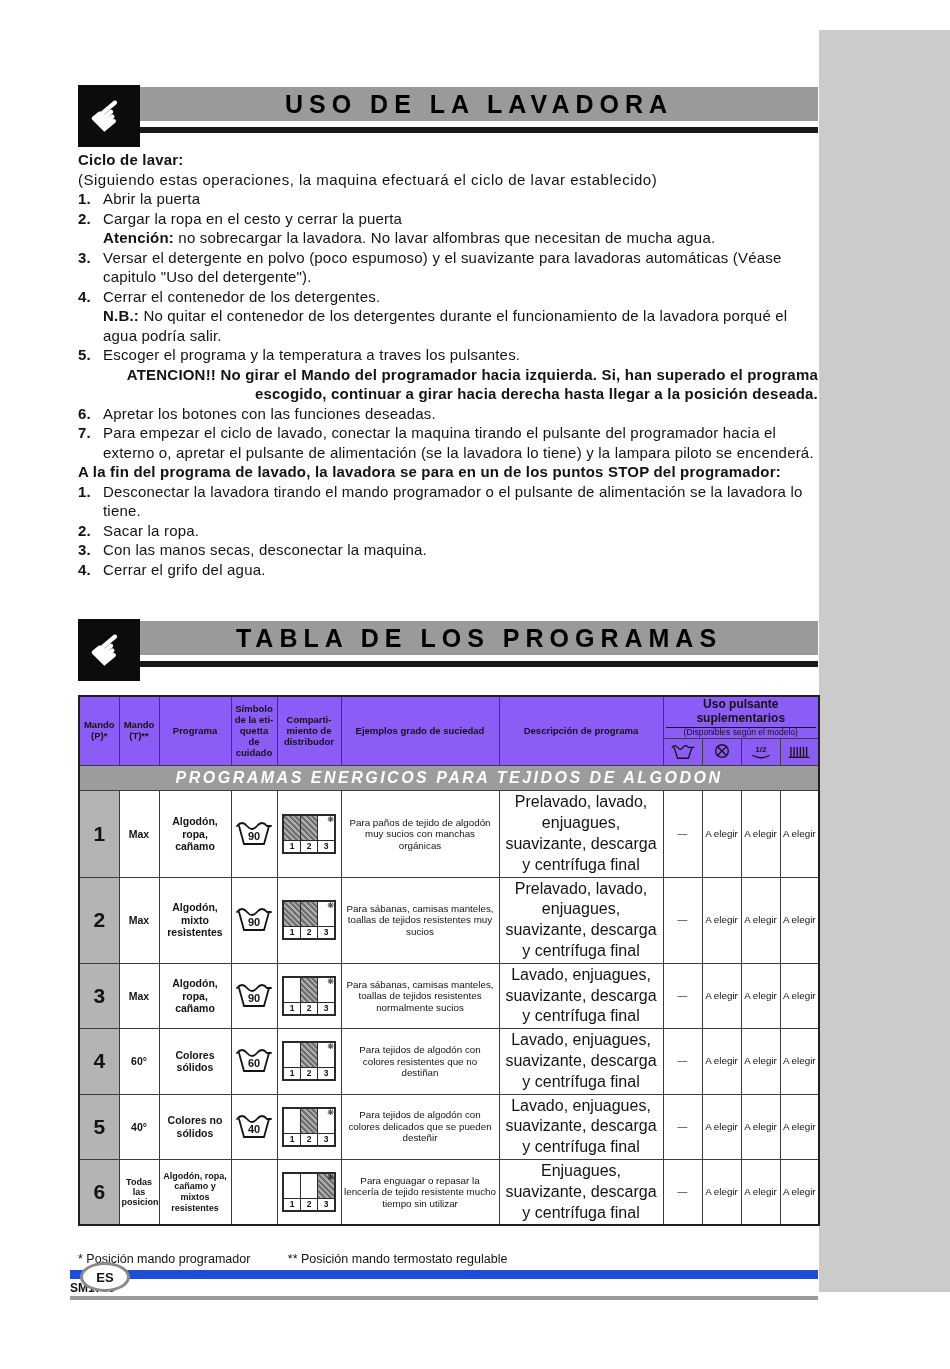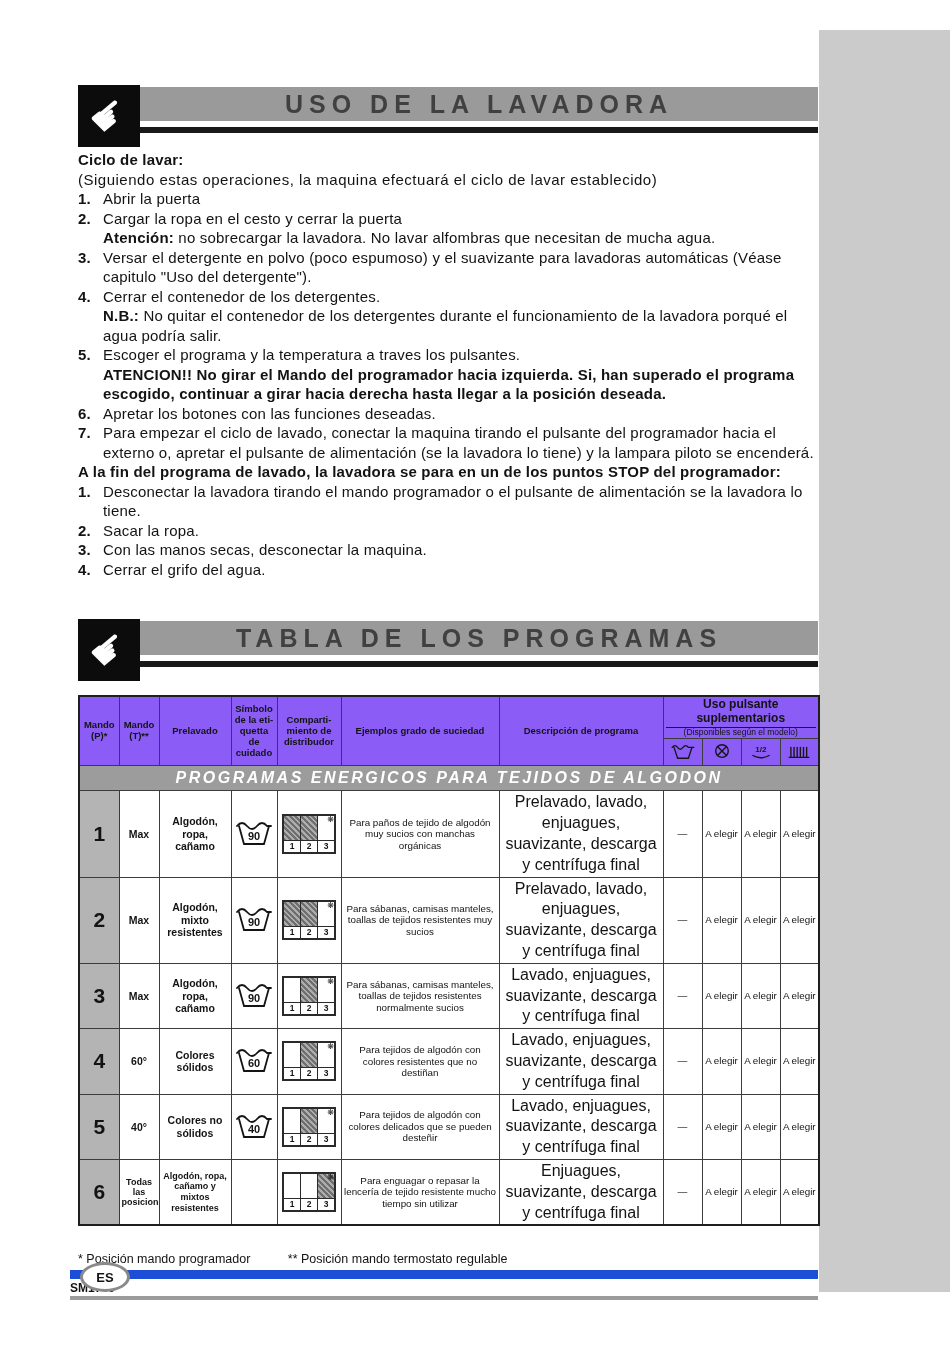--- a/index.html
+++ b/index.html
@@ -12,30 +12,30 @@
 
   
   .banner-block{position:relative;height:62px;}
   .banner-block.second{margin-top:40px;}
   .thick-rule{position:absolute;left:0;top:42px;width:100%;height:6px;background:#191919;}
   .hand-box{position:absolute;left:0;top:0;width:62px;height:62px;background:#0c0c0c;
     display:flex;align-items:center;justify-content:center;z-index:2;}
   .hand-glyph{color:#fff;font-size:42px;line-height:1;transform:rotate(-40deg);}
   .banner-bar{position:absolute;left:62px;right:0;top:2px;height:34px;background:#9a9a9a;
     display:flex;align-items:center;justify-content:center;}
-  .banner-title{color:#404040;font-weight:bold;font-size:25px;letter-spacing:6px;white-space:nowrap;}
+  .banner-title{color:#000000;font-weight:bold;font-size:25px;letter-spacing:6px;white-space:nowrap;}
 
   
   .instr{margin-top:3px;font-size:15px;line-height:19.5px;letter-spacing:0.2px;}
   .b{font-weight:bold;}
   .intro{letter-spacing:0.5px;}
   .step{display:flex;}
   .step-num{flex:0 0 25px;font-weight:bold;}
   .step-body{flex:1;}
-  .warn{font-weight:bold;}
+  .warn{font-weight:bold;text-align:right;}
   .stop-head{font-weight:bold;}
 
   
   table.programs{border-collapse:collapse;table-layout:fixed;width:740px;margin-top:14px;
     border:2px solid #1f1f1f;}
   table.programs th,table.programs td{border:1px solid #3c3c3c;padding:1px 2px;text-align:center;
     vertical-align:middle;overflow:hidden;}
   thead th{background:#8b5cf6;font-size:9.5px;font-weight:bold;line-height:1.15;}
   .supl-head .l1{font-size:12px;font-weight:bold;}
   .supl-head .l2{font-size:8.5px;font-weight:normal;border-top:1px solid #0f172a;margin-top:1px;}
@@ -190,21 +190,21 @@
         <col style="width:164px">
       <col style="width:39px">
         <col style="width:39px">
         <col style="width:39px">
         <col style="width:39px">
     </colgroup>
     <thead>
       <tr>
         <th rowspan="2">Mando (P)*</th>
         <th rowspan="2">Mando (T)**</th>
-        <th rowspan="2">Prelavado</th>
+        <th rowspan="2">Programa</th>
         <th rowspan="2">Símbolo de la eti-quetta de cuidado</th>
         <th rowspan="2">Comparti-miento de distribudor</th>
         <th rowspan="2">Ejemplos grado de suciedad</th>
         <th rowspan="2">Descripción de programa</th>
         <th colspan="4" class="supl-head">
           <div class="l1">Uso pulsante suplementarios</div>
           <div class="l2">(Disponibles según el modelo)</div>
         </th>
       </tr>
       <tr class="icons-row">

